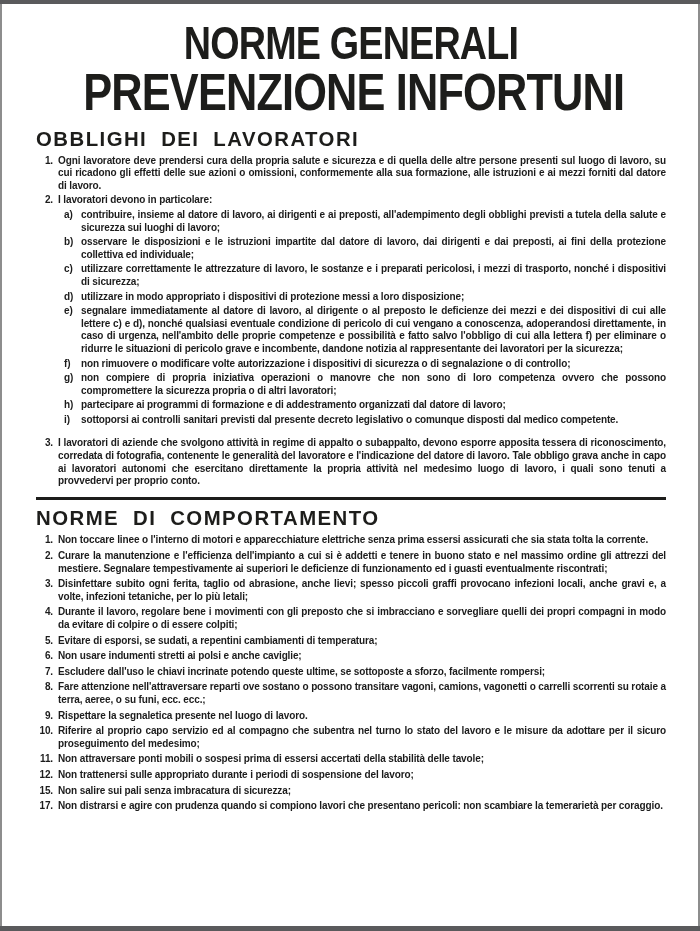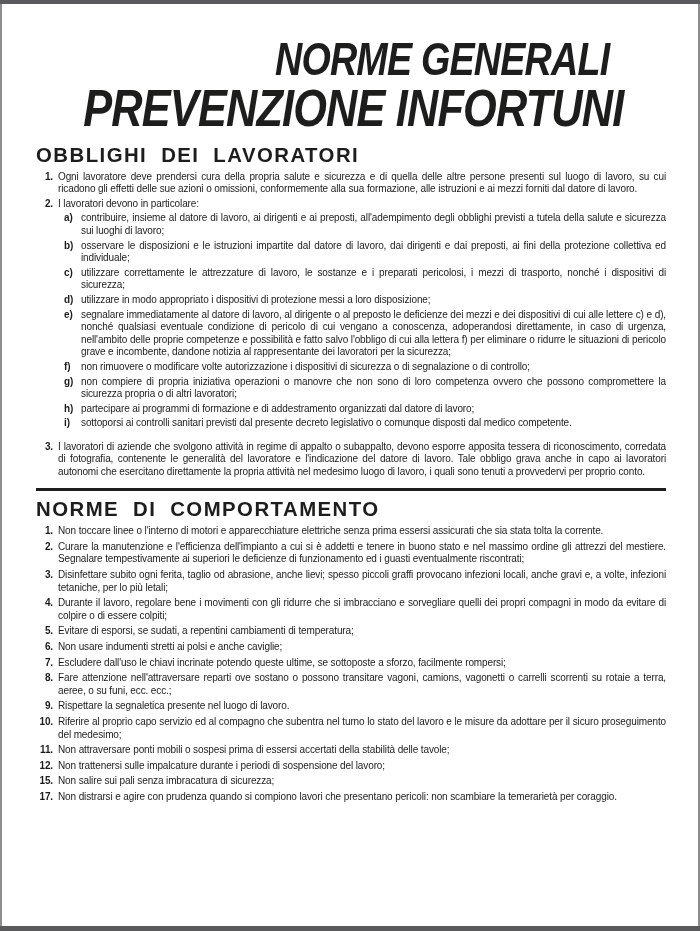--- a/index.html
+++ b/index.html
@@ -17,21 +17,21 @@
     border-right: 2px solid #8d8d8d;
     box-sizing: border-box;
   }
   .bar { position: absolute; left: -2px; right: -2px; background: #5a5a5c; }
   .bar-top { top: 0; height: 4px; }
   .bar-bottom { bottom: 0; height: 5px; }
 
   .content { padding: 0 32px 0 34px; }
 
   
-  .title-block { text-align: right; margin-top: 36px; font-style: italic; }
+  .title-block { text-align: center; margin-top: 20px; }
   .t1, .t2 {
     margin: 0; font-weight: bold; color: #1d1d1b;
     line-height: 1; white-space: nowrap;
     transform-origin: 50% 50%;
   }
   .t1 { font-size: 46px; transform: scaleX(0.82); letter-spacing: -1px; }
   .t2 { font-size: 51px; transform: scaleX(0.85); letter-spacing: -1px; margin-top: 1px; }
 
   
   .sec-heading {
@@ -42,21 +42,21 @@
     white-space: nowrap;
   }
 
   
   .list { list-style: none; margin: 0; padding: 0; }
   .li { display: flex; align-items: flex-start; margin: 0 0 2px 0; }
   .mk {
     flex: 0 0 17px; width: 17px; margin-right: 5px;
     text-align: right; font-weight: bold;
   }
-  .tx { flex: 1; text-align: justify; font-weight: normal; }
+  .tx { flex: 1; text-align: justify; font-weight: bold; }
   body, .mk, .tx {
     font-size: 10px; line-height: 12.6px; letter-spacing: -0.12px;
   }
   .sub { margin: 2px 0 0 28px; }
   .sub .mk { flex: 0 0 13px; width: 13px; margin-right: 4px; text-align: left; }
   .li-gap-top { margin-top: 11px; }
 
   .divider {
     height: 3px; background: #1d1d1b;
     margin: 9px 0 0 0;
@@ -149,21 +149,21 @@
         <li class="li li-n">
           <span class="mk">2.</span>
           <span class="tx">Curare la manutenzione e l'efficienza dell'impianto a cui si è addetti e tenere in buono stato e nel massimo ordine gli attrezzi del mestiere. Segnalare tempestivamente ai superiori le deficienze di funzionamento ed i guasti eventualmente riscontrati;</span>
         </li>
         <li class="li li-n">
           <span class="mk">3.</span>
           <span class="tx">Disinfettare subito ogni ferita, taglio od abrasione, anche lievi; spesso piccoli graffi provocano infezioni locali, anche gravi e, a volte, infezioni tetaniche, per lo più letali;</span>
         </li>
         <li class="li li-n">
           <span class="mk">4.</span>
-          <span class="tx">Durante il lavoro, regolare bene i movimenti con gli ridurre che si imbracciano e sorvegliare quelli dei propri compagni in modo da evitare di colpire o di essere colpiti;</span>
+          <span class="tx">Durante il lavoro, regolare bene i movimenti con gli preposto che si imbracciano e sorvegliare quelli dei propri compagni in modo da evitare di colpire o di essere colpiti;</span>
         </li>
         <li class="li li-n">
           <span class="mk">5.</span>
           <span class="tx">Evitare di esporsi, se sudati, a repentini cambiamenti di temperatura;</span>
         </li>
         <li class="li li-n">
           <span class="mk">6.</span>
           <span class="tx">Non usare indumenti stretti ai polsi e anche caviglie;</span>
         </li>
         <li class="li li-n">
@@ -181,21 +181,21 @@
         <li class="li li-n">
           <span class="mk">10.</span>
           <span class="tx">Riferire al proprio capo servizio ed al compagno che subentra nel turno lo stato del lavoro e le misure da adottare per il sicuro proseguimento del medesimo;</span>
         </li>
         <li class="li li-n">
           <span class="mk">11.</span>
           <span class="tx">Non attraversare ponti mobili o sospesi prima di essersi accertati della stabilità delle tavole;</span>
         </li>
         <li class="li li-n">
           <span class="mk">12.</span>
-          <span class="tx">Non trattenersi sulle impalcature durante i periodi di sospensione del lavoro;</span>
+          <span class="tx">Non trattenersi sulle appropriato durante i periodi di sospensione del lavoro;</span>
         </li>
         <li class="li li-n">
           <span class="mk">15.</span>
           <span class="tx">Non salire sui pali senza imbracatura di sicurezza;</span>
         </li>
         <li class="li li-n">
           <span class="mk">17.</span>
           <span class="tx">Non distrarsi e agire con prudenza quando si compiono lavori che presentano pericoli: non scambiare la temerarietà per coraggio.</span>
         </li>
       </ol>

